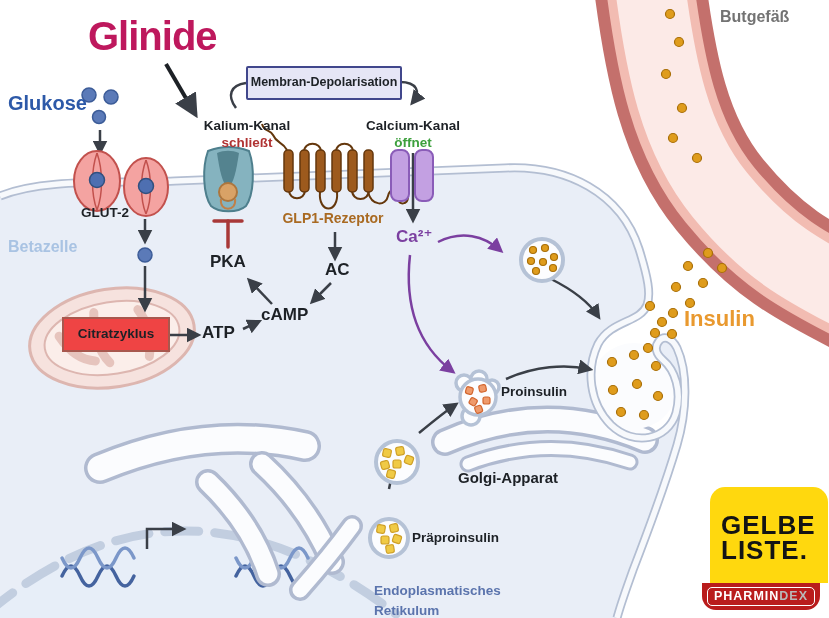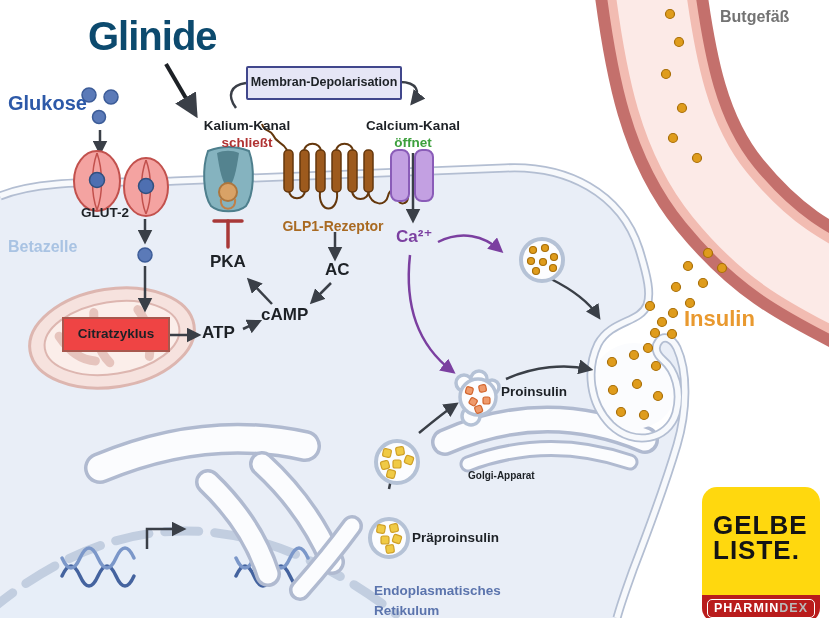--- a/index.html
+++ b/index.html
@@ -3,51 +3,51 @@
 <meta charset="utf-8">
 <style>
   html,body{margin:0;padding:0;}
   body{width:829px;height:618px;position:relative;overflow:hidden;background:#fff;
        font-family:"Liberation Sans","DejaVu Sans",sans-serif;}
   #stage{position:absolute;inset:0;width:829px;height:618px;}
   svg{position:absolute;left:0;top:0;}
   .lbl{position:absolute;font-weight:bold;color:#1d2126;white-space:nowrap;line-height:1.1;}
   .ctr{text-align:center;}
   .wrap{white-space:normal;}
-  .title{left:88px;top:14px;font-size:40px;letter-spacing:-1px;color:#0c4a6e;}
+  .title{left:88px;top:14px;font-size:40px;letter-spacing:-1px;color:#be185d;}
   .glukose{left:8px;top:92px;font-size:20px;color:#2d59a8;}
   .kalium{left:192px;top:119px;width:110px;font-size:13.5px;}
   .schliesst{left:192px;top:136px;width:110px;font-size:13.5px;color:#b03232;}
   .calcium{left:358px;top:119px;width:110px;font-size:13.5px;}
   .oeffnet{left:358px;top:136px;width:110px;font-size:13.5px;color:#3da03d;}
   .depolbox{left:246px;top:66px;width:152px;height:30px;background:#e6e6f6;border:2px solid #41478c;
             border-radius:2px;display:flex;align-items:center;justify-content:center;font-size:12.5px;font-weight:bold;}
   .glut2{left:62px;top:206px;width:86px;font-size:13.5px;}
   .betazelle{left:8px;top:238px;font-size:16px;color:#a9c3e3;}
-  .glp1{left:276px;top:211px;width:114px;font-size:14px;color:#a96a22;margin-top:8px;}
+  .glp1{left:276px;top:211px;width:114px;font-size:14px;color:#a96a22;}
   .pka{left:210px;top:253px;font-size:17px;}
   .ac{left:325px;top:261px;font-size:17px;}
   .camp{left:261px;top:306px;font-size:17px;}
   .atp{left:202px;top:324px;font-size:17px;}
   .citratbox{left:62px;top:317px;width:104px;height:31px;background:#ef4444;border:2px solid #a8584e;
              display:flex;align-items:center;justify-content:center;font-size:13.5px;font-weight:bold;}
   .ca{left:396px;top:228px;font-size:17px;color:#7b3fa0;}
   .signal{left:404px;top:246px;width:136px;font-size:13.5px;color:#7b3fa0;line-height:1.2;}
   .proinsulin{left:501px;top:385px;font-size:13.5px;}
-  .golgi{left:468px;top:470px;font-size:10px;}
+  .golgi{left:458px;top:470px;font-size:15px;}
   .praeproinsulin{left:412px;top:531px;font-size:13.5px;}
   .er{left:374px;top:581px;width:150px;font-size:13.5px;color:#5b74ad;line-height:1.45;}
   .prodbox{left:118px;top:546px;width:126px;height:42px;background:#eedfb2;border:2px solid #8a6d35;
            display:flex;align-items:center;justify-content:center;font-size:13.5px;font-weight:bold;}
   .insulin{left:684px;top:307px;font-size:22px;color:#e9992f;}
   .butgefaess{left:720px;top:8px;font-size:16px;color:#737373;}
   
   .logo{position:absolute;left:702px;top:487px;width:118px;height:123px;}
-  .logo-yellow{width:118px;height:108px;background:#ffd80e;border-radius:15px 15px 0 0;
-               padding:26px 0 0 11px;box-sizing:border-box;}
+  .logo-yellow{width:118px;height:96px;background:#ffd80e;border-radius:15px 15px 0 0;
+               padding:26px 0 0 11px;box-sizing:border-box;margin-left:8px;}
   .logo-yellow div{font-size:26px;font-weight:900;line-height:0.98;letter-spacing:1px;color:#141414;}
   .logo-black{width:118px;height:27px;background:#b91c1c;border-radius:0 0 14px 14px;
               display:flex;align-items:center;justify-content:center;}
   .logo-black .pbox{border:1.5px solid #fff;border-radius:5px;padding:0px 6px 1px 6px;
                     font-size:12.5px;font-weight:bold;letter-spacing:1px;color:#fff;line-height:1.3;}
   .logo-black .dim{color:#b9b9b9;}
 </style>
 </head>
 <body>
 

